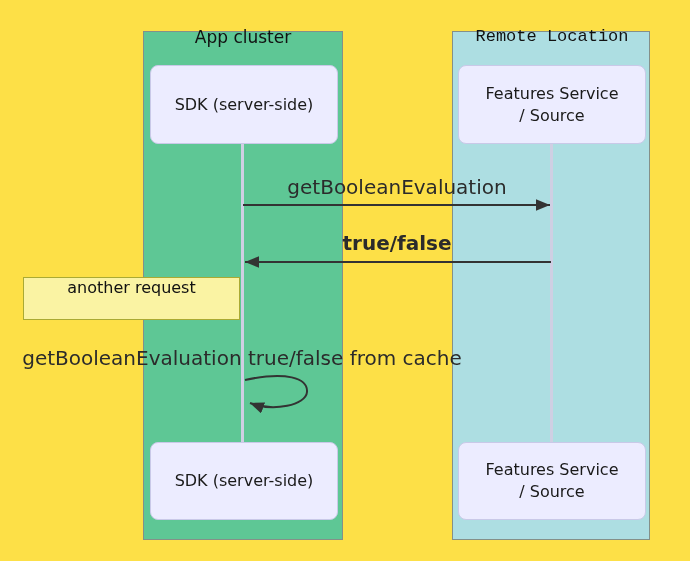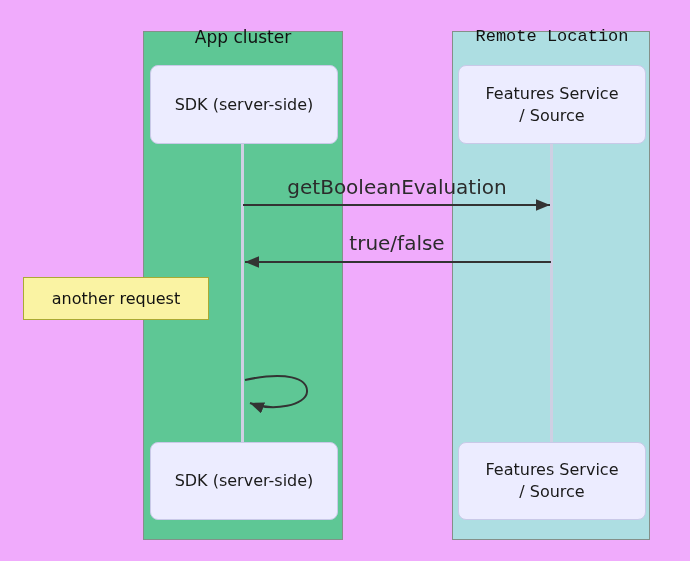--- a/index.html
+++ b/index.html
@@ -5,21 +5,21 @@
   html, body {
     margin: 0;
     padding: 0;
     background: #ffffff;
     font-family: "DejaVu Sans", sans-serif;
   }
   .canvas {
     position: relative;
     width: 690px;
     height: 561px;
-    background: #f0abfc;
+    background: #fde047;
     overflow: hidden;
   }
   
   .group-rect {
     position: absolute;
     box-sizing: border-box;
     border: 1px solid #849089;
     z-index: 1;
   }
   .group-app {
@@ -88,33 +88,33 @@
   
   .msg-label {
     position: absolute;
     transform: translateX(-50%);
     font-size: 20px;
     color: #2b2b2b;
     white-space: nowrap;
     z-index: 5;
   }
   .msg-1 { left: 397px; top: 175px; }
-  .msg-2 { left: 397px; top: 231px; }
+  .msg-2 { left: 397px; top: 231px; font-weight: bold; }
   .msg-3 { left: 242px; top: 346px; }
 
   
   .note {
     position: absolute;
     left: 23px; top: 277px;
-    width: 186px; height: 43px;
+    width: 217px; height: 43px;
     box-sizing: border-box;
     background: #faf3a3;
     border: 1px solid #aaaa33;
     display: flex;
-    align-items: center;
+    align-items: flex-start;
     justify-content: center;
     font-size: 16px;
     color: #111111;
     z-index: 6;
   }
 </style>
 </head>
 <body>
 
 <div class="canvas">
@@ -149,18 +149,19 @@
   <div class="actor actor-sdk-bottom">
     <span>SDK (server-side)</span>
   </div>
   <div class="actor actor-feat-bottom">
     <span>Features Service</span>
     <span>/ Source</span>
   </div>
 
   <div class="msg-label msg-1">getBooleanEvaluation</div>
   <div class="msg-label msg-2">true/false</div>
+  <div class="msg-label msg-3">getBooleanEvaluation true/false from cache</div>
 
   <div class="note">
     <span>another request</span>
   </div>
 
 </div>
 
 </body></html>

